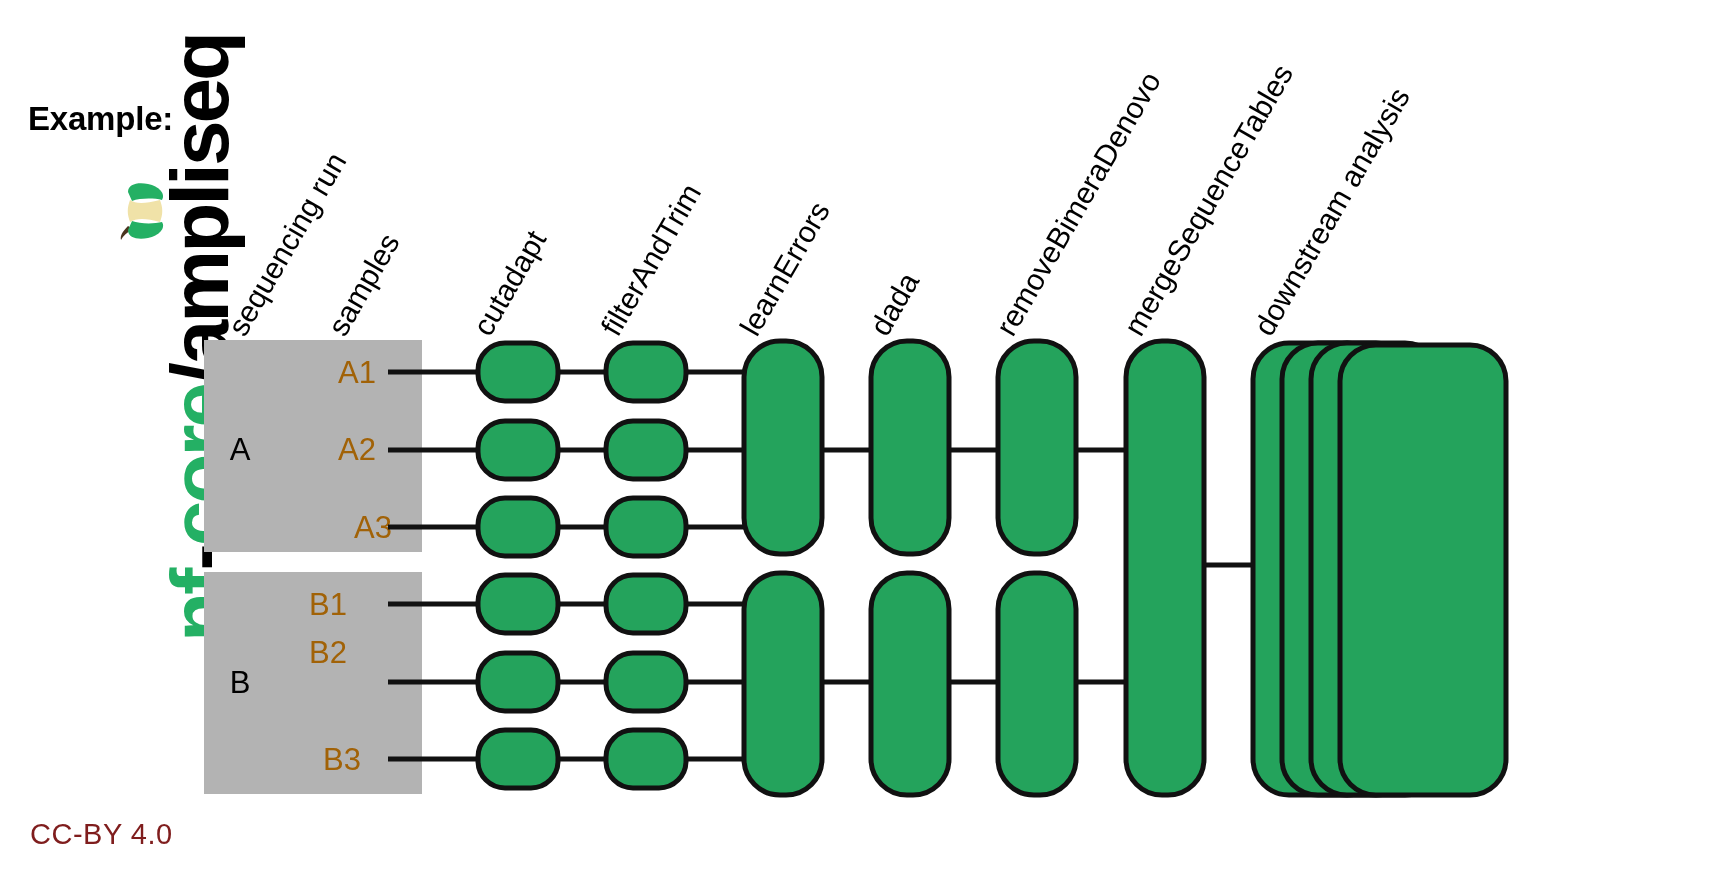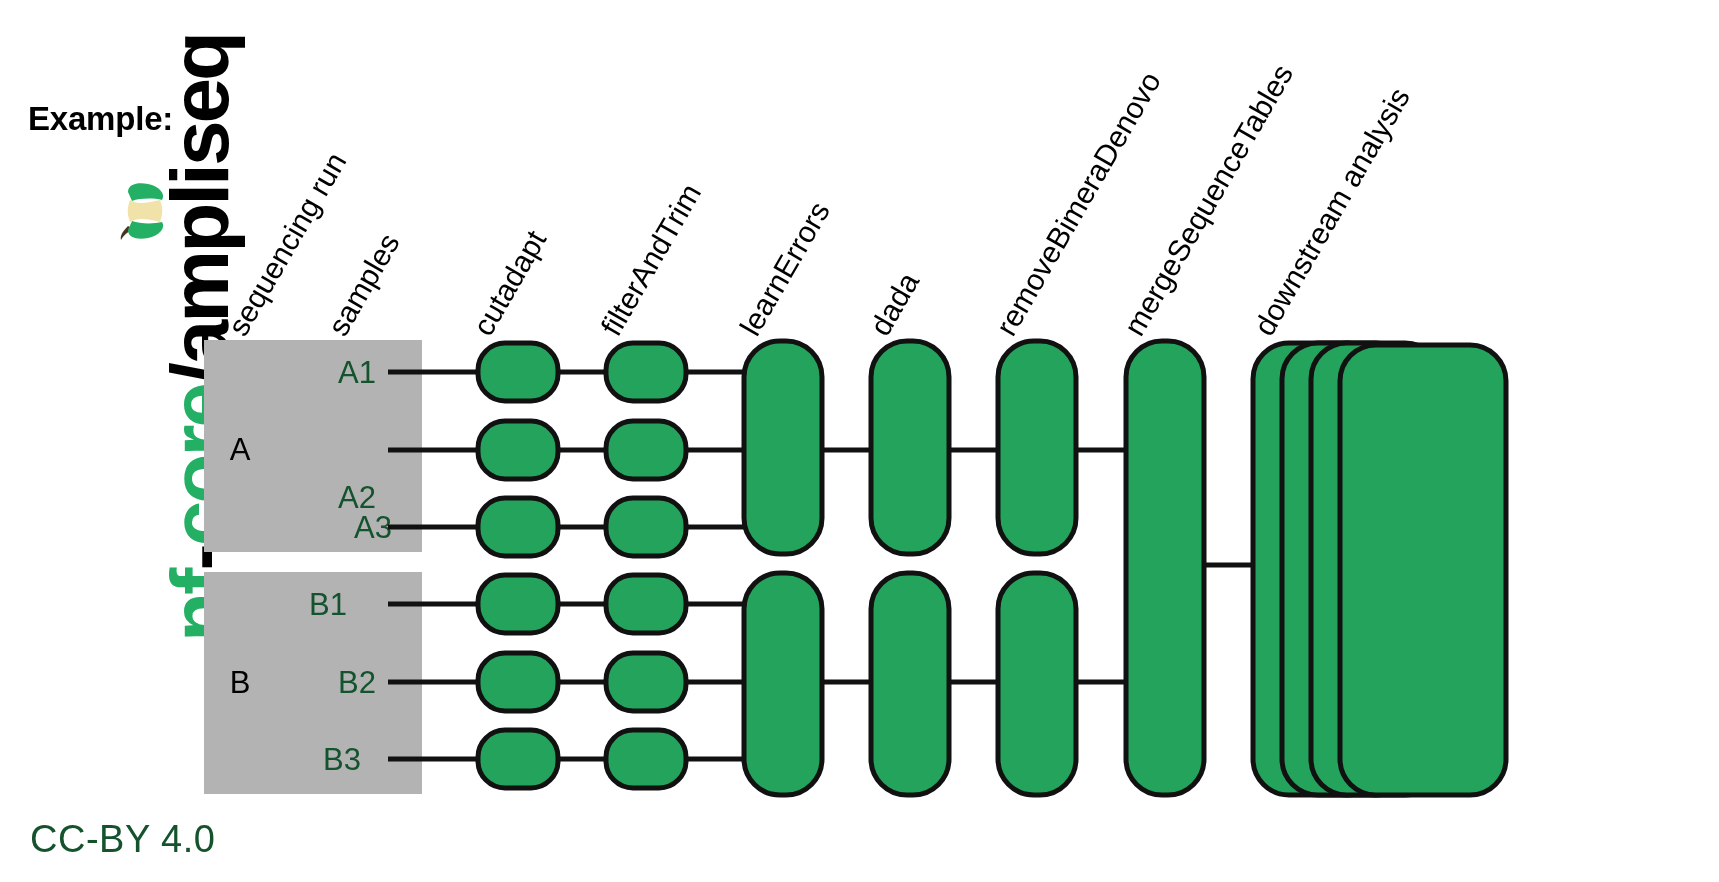--- a/index.html
+++ b/index.html
@@ -47,21 +47,21 @@
   .brand-amp{color:#000000;}
   .apple{
     position:absolute;
     right:8px;top:-6px;
     width:66px;height:60px;
   }
 
   
   .ccby{
     position:absolute;left:30px;top:818px;
-    font-size:38px;color:#14532d;letter-spacing:0.5px;
+    font-size:29px;color:#7f1d1d;letter-spacing:0.5px;
   }
 
   
   .hdr{
     position:absolute;
     font-size:30px;
     color:#000000;
     white-space:nowrap;
     transform-origin:0 50%;
     transform:rotate(-60deg);
@@ -73,21 +73,21 @@
     position:absolute;
     background:#b3b3b3;
   }
   .runlabel{
     position:absolute;
     font-size:31px;color:#000;
     text-align:center;
   }
   .samplabel{
     position:absolute;
-    font-size:31px;color:#14532d;
+    font-size:31px;color:#a16207;
     text-align:right;
   }
 
   
   svg#flow{position:absolute;left:0;top:0;width:1719px;height:882px;overflow:visible;}
   .node{fill:#24A35C;stroke:#111111;stroke-width:5;}
   .edge{stroke:#111111;stroke-width:5;fill:none;}
 </style>
 </head>
 <body>
@@ -122,24 +122,24 @@
   <div class="hdr" style="left:1132px; top:318px;">mergeSequenceTables</div>
   <div class="hdr" style="left:1262px; top:318px;">downstream analysis</div>
 
   <div class="runbox" style="left:204px; top:340px; width:218px; height:212px;"></div>
   <div class="runbox" style="left:204px; top:572px; width:218px; height:222px;"></div>
 
   <div class="runlabel" style="left:204px; top:432px; width:72px;">A</div>
   <div class="runlabel" style="left:204px; top:665px; width:72px;">B</div>
 
   <div class="samplabel" style="left:280px; top:355px; width:96px;">A1</div>
-  <div class="samplabel" style="left:280px; top:432px; width:96px;margin-top:48px;">A2</div>
+  <div class="samplabel" style="left:280px; top:432px; width:96px;">A2</div>
   <div class="samplabel" style="left:296px; top:510px; width:96px;">A3</div>
   <div class="samplabel" style="left:280px; top:587px; width:96px;text-align:center;">B1</div>
-  <div class="samplabel" style="left:280px; top:665px; width:96px;">B2</div>
+  <div class="samplabel" style="left:280px; top:635px; width:96px;text-align:center;">B2</div>
   <div class="samplabel" style="left:265px; top:742px; width:96px;">B3</div>
 
   <svg id="flow" viewBox="0 0 1719 882">
 
     <line class="edge" x1="388" y1="372" x2="480" y2="372"></line>
     <line class="edge" x1="388" y1="450" x2="480" y2="450"></line>
     <line class="edge" x1="388" y1="527" x2="480" y2="527"></line>
     <line class="edge" x1="388" y1="604" x2="480" y2="604"></line>
     <line class="edge" x1="388" y1="682" x2="480" y2="682"></line>
     <line class="edge" x1="388" y1="759" x2="480" y2="759"></line>

